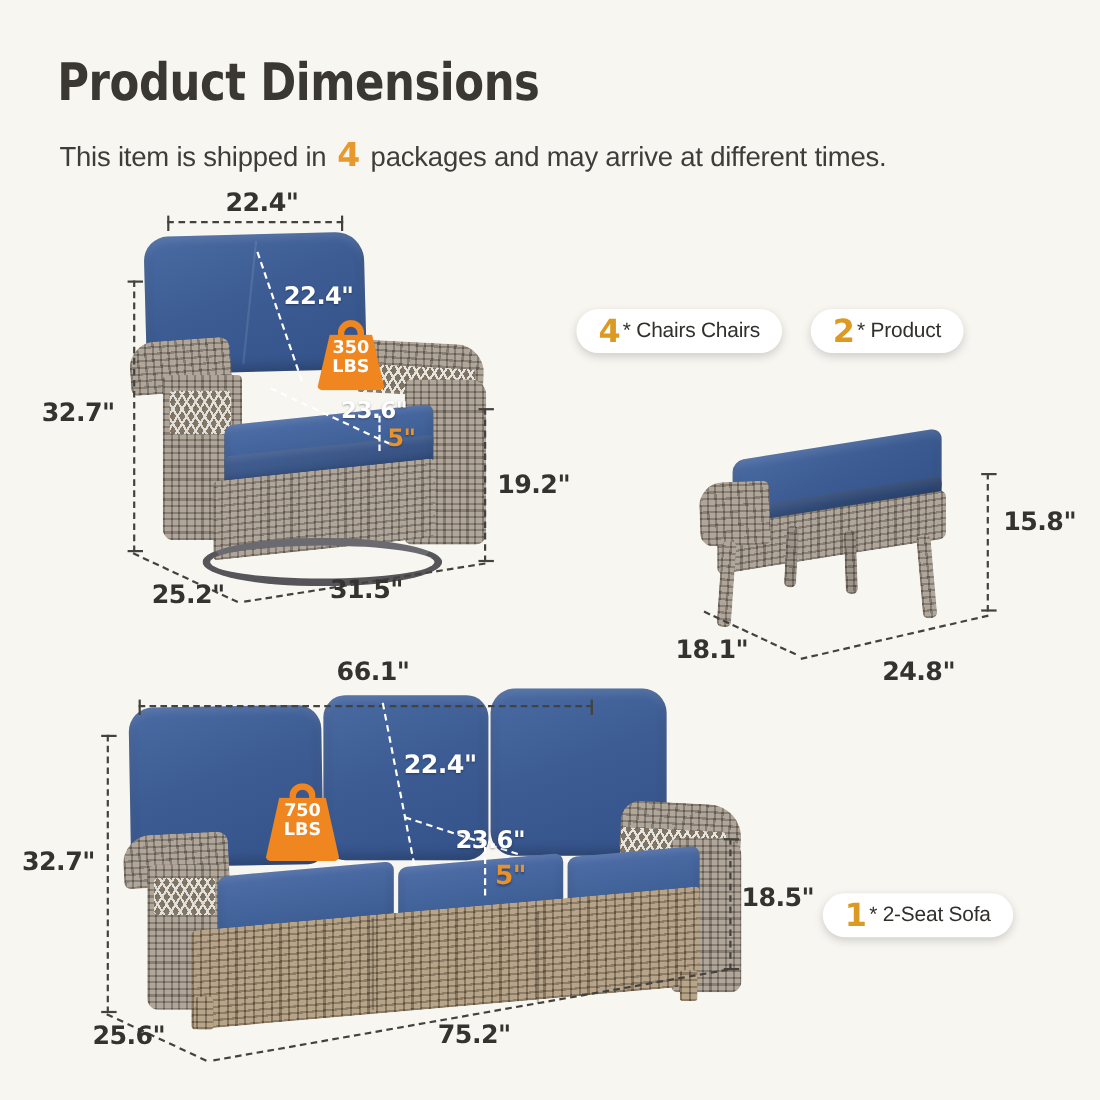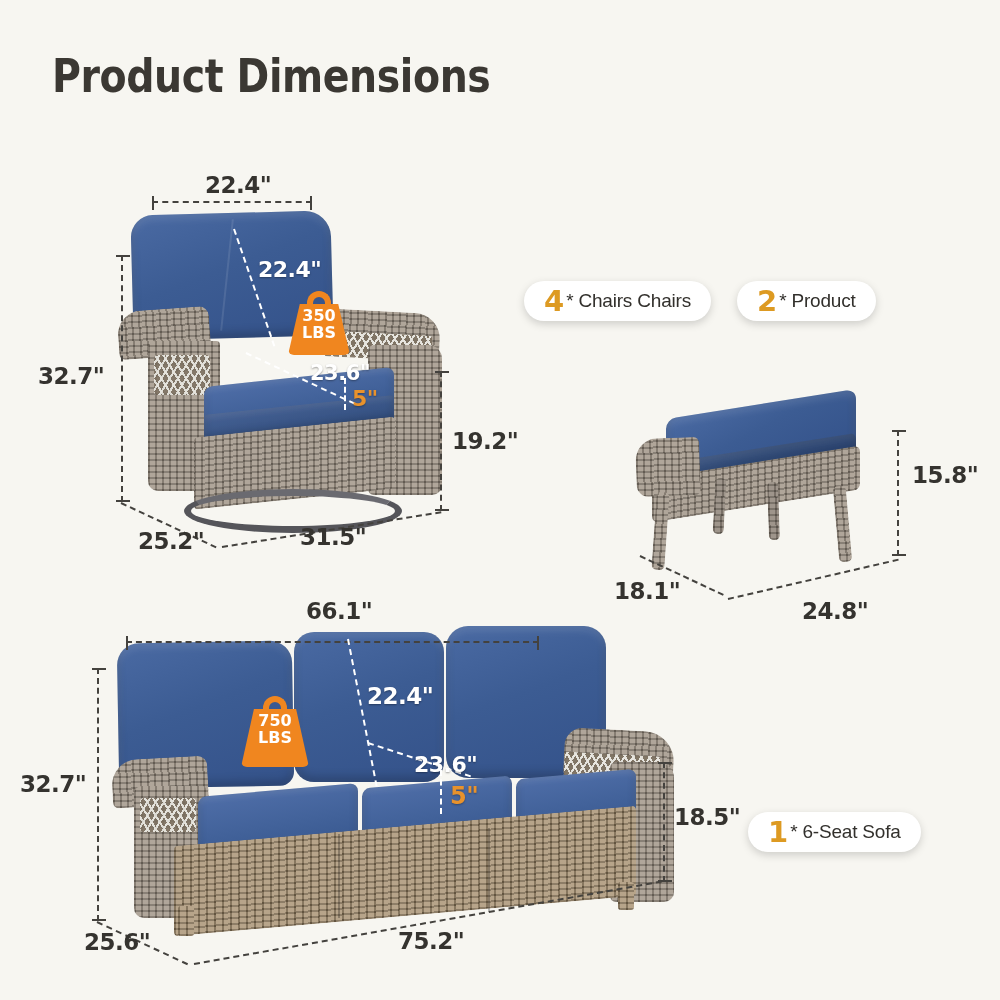--- a/index.html
+++ b/index.html
@@ -135,20 +135,25 @@
       repeating-linear-gradient(-58deg, #efeee8 0 2px, transparent 2px 7px);
     background-color: #7d7161;
   }
 </style>
 </head>
 <body>
 
 <div id="stage">
 
   <div class="title">Product Dimensions</div>
+  <div class="subtitle">
+    <span>This item is shipped in</span>
+    <span class="hl">4</span>
+    <span>packages and may arrive at different times.</span>
+  </div>
 
   <div class="piece" style="left:118px; top:205px; width:340px; height:330px;">
 
     <div class="cush" style="position:absolute; left:14px; top:8px; width:200px; height:125px;
                 border-radius:22px 26px 18px 14px; transform:rotate(-1.5deg);"></div>
     <div style="position:absolute; left:108px; top:14px; width:2px; height:112px;
                 background:rgba(255,255,255,.10); transform:rotate(6deg);"></div>
 
     <div class="wick" style="position:absolute; left:0px; top:104px; width:92px; height:48px;
                 border-radius:24px 10px 6px 6px; transform:rotate(-4deg);"></div>
@@ -306,27 +311,27 @@
 
   <div class="dash-v tick-v" style="left:663px; top:762px; height:120px;"></div>
   <div class="dim" style="left:674px; top:804px; font-size:23px;">18.5"</div>
 
   <div class="dash-d" style="left:97px; top:921px; width:100px; transform:rotate(25deg);"></div>
   <div class="dim" style="left:84px; top:929px; font-size:23px;">25.6"</div>
 
   <div class="dash-d" style="left:194px; top:963px; width:475px; transform:rotate(-10deg);"></div>
   <div class="dim" style="left:398px; top:928px; font-size:23px;">75.2"</div>
 
-  <div class="weight" style="left:241px; top:696px; width:68px; height:72px;">
+  <div class="weight" style="left:241px; top:712px; width:68px; height:72px;">
     <div class="handle"></div>
     <div class="body" style="width:68px; height:58px;"></div>
     <div class="txt" style="width:68px;">
       <span class="n">750</span>
       <span class="u">LBS</span>
     </div>
   </div>
 
   <div class="pill" style="left:748px; top:812px;">
     <span class="qty">1</span>
-    <span class="lbl">* 6-Seat Sofa</span>
+    <span class="lbl">* 2-Seat Sofa</span>
   </div>
 
 </div>
 
 </body></html>

